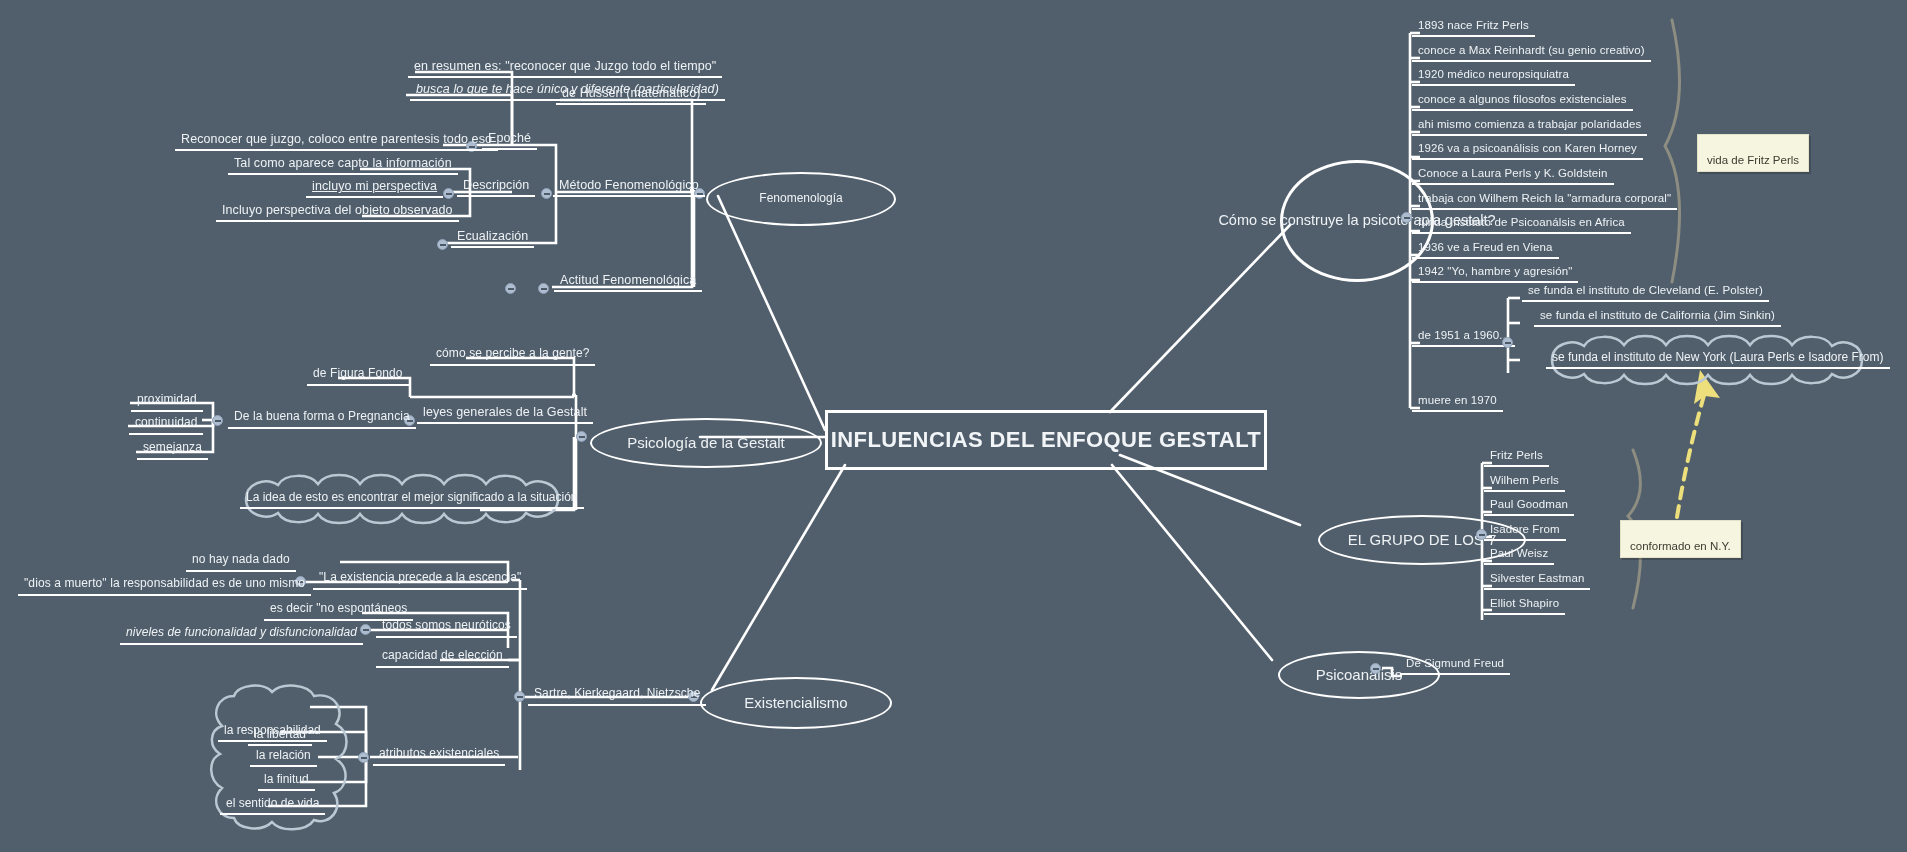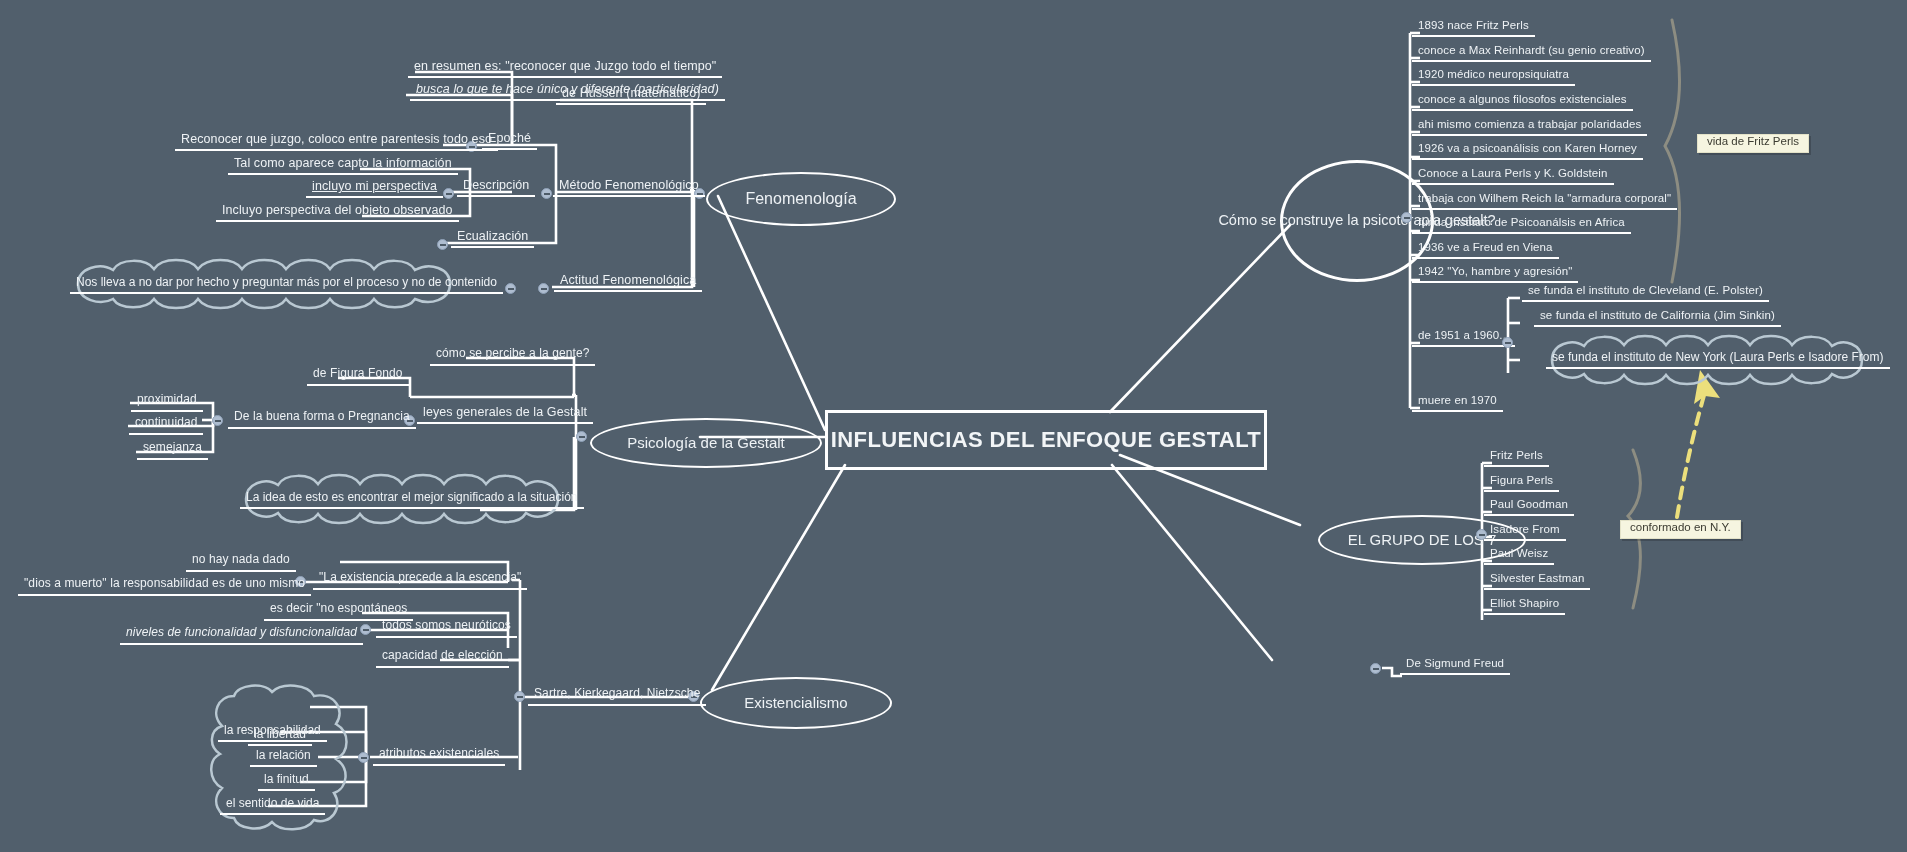--- a/index.html
+++ b/index.html
@@ -31,21 +31,21 @@
   .leaf.sm{font-size:12px;}
   .leaf.tiny{font-size:11.5px;}
 
   
   .ellipse{
     border:2.5px solid #ffffff;
     border-radius:50%;
     display:flex;align-items:center;justify-content:center;
     text-align:center;
     padding:4px 14px;
-    font-size:16px;
+    font-size:12px;
   }
   .ellipse.small{font-size:15px;}
 
   
   .central{
     border:3px solid #ffffff;
     display:flex;align-items:center;justify-content:center;
     font-size:22px;
     font-weight:600;
     letter-spacing:.4px;
@@ -76,21 +76,21 @@
     padding:0 6px 3px 6px;
   }
   .cloud svg{position:absolute;left:0;top:0;overflow:visible;}
 
   
   .note{
     position:absolute;
     background:#f6f5e0;
     color:#3c3c32;
     font-size:11.5px;
-    padding:0 9px 5px 9px;
+    padding:19px 9px 5px 9px;
     border:1px solid #e3e2c8;
     box-shadow:2px 2px 0 rgba(0,0,0,.18);
     white-space:nowrap;
   }
 
   
   .toggle{
     position:absolute;
     width:11px;height:11px;border-radius:50%;
     background:#aebdd0;
@@ -282,46 +282,20 @@
     <span>Ecualización</span>
   </div>
   <div class="toggle" style="left:437px;top:239px;"></div>
 
   <div class="node leaf" style="left:554px;top:272px;">
     <span>Actitud Fenomenológica</span>
   </div>
   <div class="toggle" style="left:538px;top:283px;"></div>
   <div class="toggle" style="left:505px;top:283px;"></div>
 
-  <div class="cloud" style="left:50px;top:258px;width:450px;height:50px;">
-    <svg width="450" height="52" viewBox="0 0 450 52">
-      <path d="M28,26
-               C28,10 50,4 63,12
-               C70,0 96,0 104,11
-               C112,-1 140,-1 148,11
-               C157,-1 184,-1 192,11
-               C201,-1 228,-1 236,11
-               C245,-1 272,-1 280,11
-               C288,-1 316,-1 324,11
-               C332,0 358,0 365,12
-               C380,4 400,10 400,26
-               C400,42 380,48 365,41
-               C358,52 332,52 324,41
-               C316,53 288,53 280,41
-               C272,53 245,53 236,41
-               C228,53 201,53 192,41
-               C184,53 157,53 148,41
-               C140,53 112,53 104,41
-               C96,52 70,52 63,41
-               C50,48 28,42 28,26 Z" fill="none" stroke="#b9c8d2" stroke-width="2.5"></path>
-    </svg>
-    <div class="cloudtext" style="left:20px;top:17px;">
-      <span>Nos lleva a no dar por hecho y preguntar más por el proceso y no de contenido</span>
-    </div>
-  </div>
 
   <div class="node ellipse small" style="left:590px;top:418px;width:200px;height:38px;">
     <span>Psicología de la Gestalt</span>
   </div>
   <div class="toggle" style="left:576px;top:431px;"></div>
 
   <div class="node leaf sm" style="left:430px;top:346px;">
     <span>cómo se percibe a la gente?</span>
   </div>
 
@@ -536,21 +510,21 @@
 
   <div class="node ellipse small" style="left:1318px;top:515px;width:176px;height:38px;">
     <span>EL GRUPO DE LOS 7</span>
   </div>
   <div class="toggle" style="left:1476px;top:529px;"></div>
 
   <div class="node leaf tiny" style="left:1484px;top:448px;">
     <span>Fritz Perls</span>
   </div>
   <div class="node leaf tiny" style="left:1484px;top:473px;">
-    <span>Figura Perls</span>
+    <span>Wilhem Perls</span>
   </div>
   <div class="node leaf tiny" style="left:1484px;top:497px;">
     <span>Paul Goodman</span>
   </div>
   <div class="node leaf tiny" style="left:1484px;top:522px;">
     <span>Isadore From</span>
   </div>
   <div class="node leaf tiny" style="left:1484px;top:546px;">
     <span>Paul Weisz</span>
   </div>
@@ -558,19 +532,22 @@
     <span>Silvester Eastman</span>
   </div>
   <div class="node leaf tiny" style="left:1484px;top:596px;">
     <span>Elliot Shapiro</span>
   </div>
 
   <div class="note" style="left:1620px;top:520px;">
     <span>conformado en N.Y.</span>
   </div>
 
+  <div class="node ellipse small" style="left:1278px;top:651px;width:130px;height:36px;">
+    <span>Psicoanálisis</span>
+  </div>
   <div class="toggle" style="left:1370px;top:663px;"></div>
 
   <div class="node leaf tiny" style="left:1400px;top:656px;text-align:center;">
     <span>De Sigmund Freud</span>
   </div>
 
 </div>
 
 </body></html>

